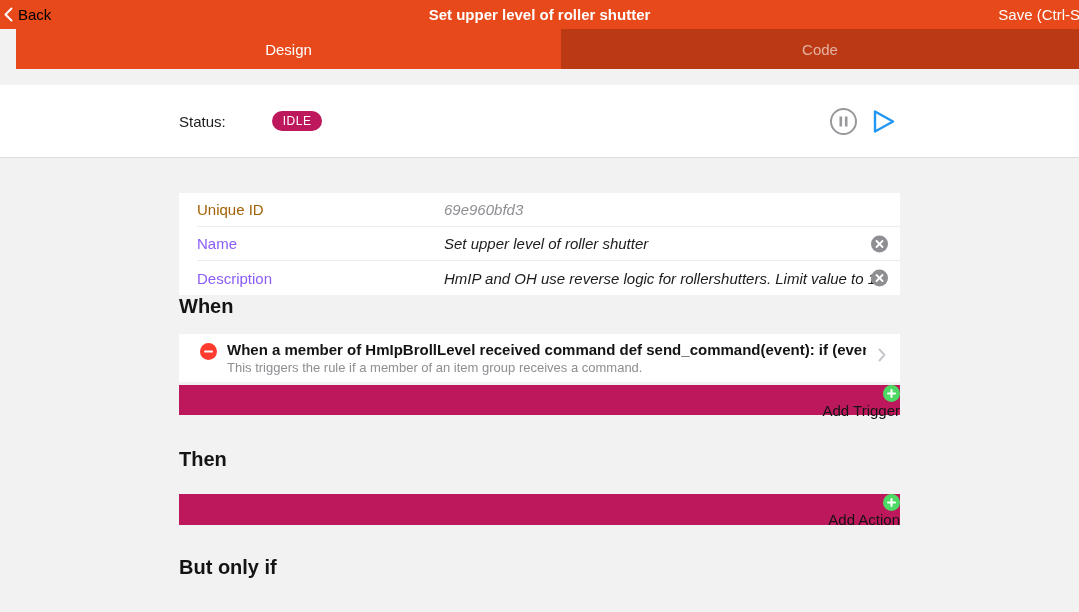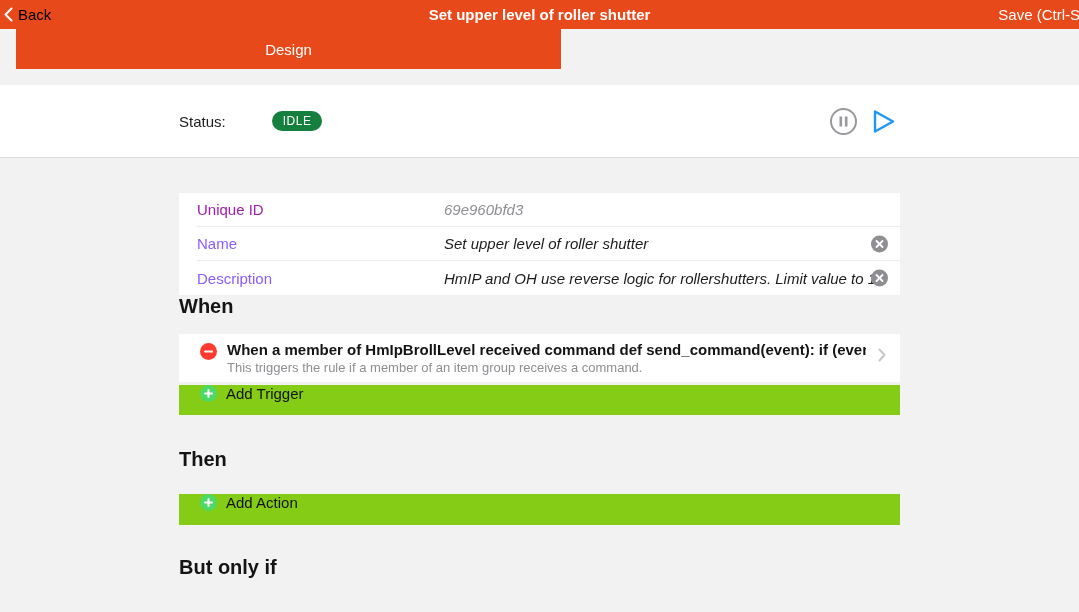--- a/index.html
+++ b/index.html
@@ -19,34 +19,34 @@
   
   .tabbar { display:flex; height:40px; }
   .tab { display:flex; align-items:center; justify-content:center; font-size:15px; cursor:pointer; }
   .tab.active { background:#e8491a; color:#ffffff; width:545px;margin-left:16px; }
   .tab.inactive { background:#bb3a14; color:rgba(255,255,255,0.6); flex:1; }
 
   
   .status-panel { margin-top:16px; height:73px; background:#ffffff; border-bottom:1px solid #dcdcdc; }
   .status-inner { width:721px; margin:0 auto; height:100%; display:flex; align-items:center; position:relative; }
   .status-label { font-size:15px; color:#1c1c1c; }
-  .status-badge { margin-left:46px; background:#15803d; color:#fff; font-size:12px; letter-spacing:0.5px;
+  .status-badge { margin-left:46px; background:#be185d; color:#fff; font-size:12px; letter-spacing:0.5px;
                   padding:3px 11px; border-radius:11px; }
   .run-controls { margin-left:auto; display:flex; align-items:center; gap:14px; padding-right:4px; }
   .icon-btn { background:none; border:none; cursor:pointer; display:flex; align-items:center; padding:0; }
 
   
   .content { width:721px; margin:0 auto; }
 
   .card { margin-top:35px; background:#fff; }
   .form-row { display:flex; align-items:center; height:34px; padding-left:18px; }
   .form-row .inner { display:flex; align-items:center; width:100%; height:100%; border-bottom:1px solid #ececec; }
   .form-row:last-child .inner { border-bottom:none; }
   .form-label { width:247px; font-size:15px; color:#8b5cf6; flex-shrink:0; }
-  .form-label.muted { color:#a21caf; }
+  .form-label.muted { color:#a16207; }
   .form-value { position:relative; flex:1; font-size:15px; color:#1c1c1c; height:100%; display:flex; align-items:center;
                 overflow:hidden; }
   .form-value.muted { color:#8e8e93; }
   .value-text { white-space:nowrap; overflow:hidden; width:calc(100% - 14px);font-style:italic; }
   .clear-icon { position:absolute; right:12px; top:50%; transform:translateY(-50%); width:17px; height:17px;
                 border-radius:50%; background:#8e8e93; display:flex; align-items:center; justify-content:center;
                 cursor:pointer; flex-shrink:0; }
 
   .reorder-row { display:flex; justify-content:flex-end; margin-top:12px; }
   .reorder-btn { display:flex; align-items:center; gap:6px; border:1px solid #c3c3c3; border-radius:4px;
@@ -64,22 +64,22 @@
   .trigger-row { position:relative; display:flex; align-items:flex-start; padding:7px 34px 7px 21px; cursor:pointer; }
   .round-icon { width:17px; height:17px; border-radius:50%; display:flex; align-items:center; justify-content:center;
                 flex-shrink:0; margin-top:2px; }
   .round-icon.red { background:#ff3b30; }
   .round-icon.green { background:#4cd964; }
   .trigger-texts { margin-left:10px; min-width:0; }
   .trigger-title { font-size:15px; font-weight:bold; color:#141414; white-space:nowrap; overflow:hidden; }
   .trigger-sub { font-size:13px; color:#8e8e93; margin-top:2px; white-space:nowrap; overflow:hidden; }
   .chevron-right { position:absolute; right:14px; top:14px; }
 
-  .add-row { margin-top:3px; background:#84cc16; height:30px; display:flex; align-items:flex-start; padding-left:21px;
-             cursor:pointer; }
+  .add-row { margin-top:3px; background:#be185d; height:30px; display:flex; align-items:flex-end; padding-left:21px;
+             cursor:pointer;flex-direction:column; }
   .add-row .round-icon { margin-top:0; }
   .add-label { margin-left:9px; font-size:15px; color:#141414; }
 
   .then-heading { margin-top:33px; }
   .then-add { margin-top:17px; height:31px; }
   .butonlyif-heading { margin-top:31px; }
 </style>
 </head>
 <body>
 
@@ -91,20 +91,21 @@
         <polyline points="7.5,1.5 1.5,7.5 7.5,13.5" fill="none" stroke="#ffffff" stroke-width="2" stroke-linecap="round" stroke-linejoin="round"></polyline>
       </svg>
       <span>Back</span>
     </div>
     <div class="title">Set upper level of roller shutter</div>
     <div class="save">Save (Ctrl-S)</div>
   </div>
 
   <div class="tabbar">
     <div class="tab active">Design</div>
+    <div class="tab inactive">Code</div>
   </div>
 
   <div class="status-panel">
     <div class="status-inner">
       <span class="status-label">Status:</span>
       <span class="status-badge">IDLE</span>
       <div class="run-controls">
         <button class="icon-btn">
           <svg width="29" height="29" viewBox="0 0 29 29">
             <circle cx="14.5" cy="14.5" r="12.5" fill="none" stroke="#98989d" stroke-width="2"></circle>

